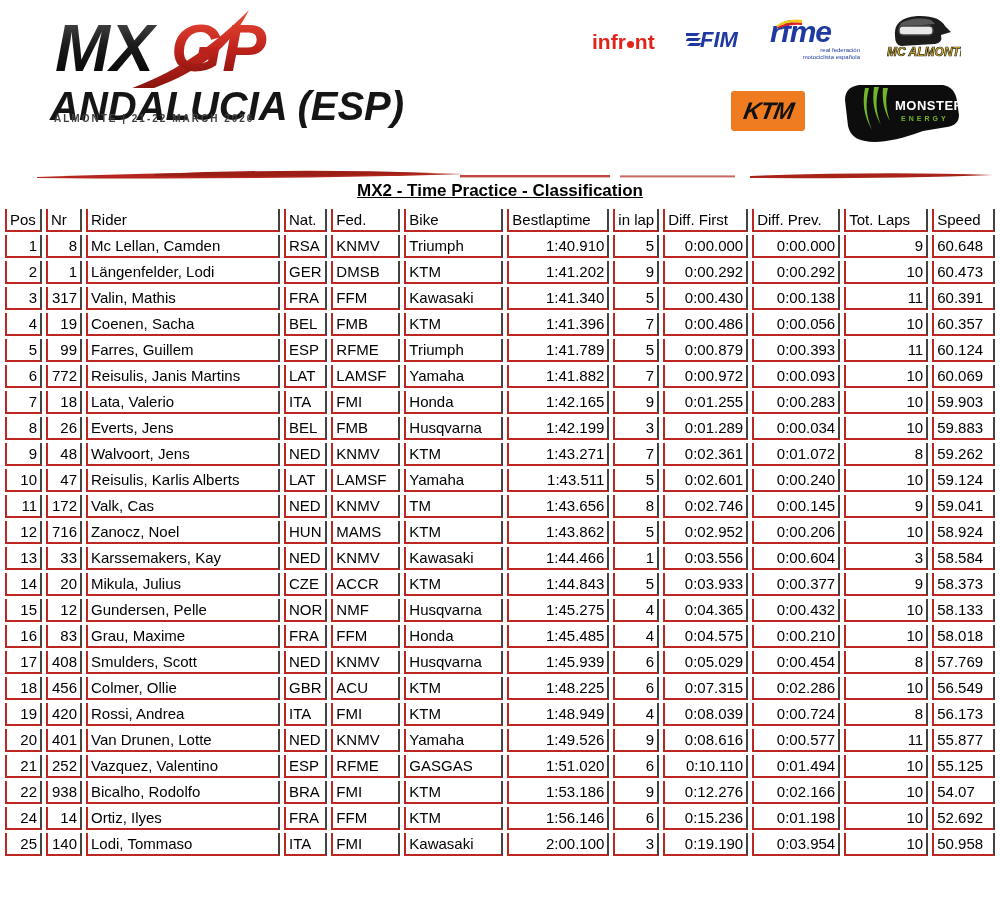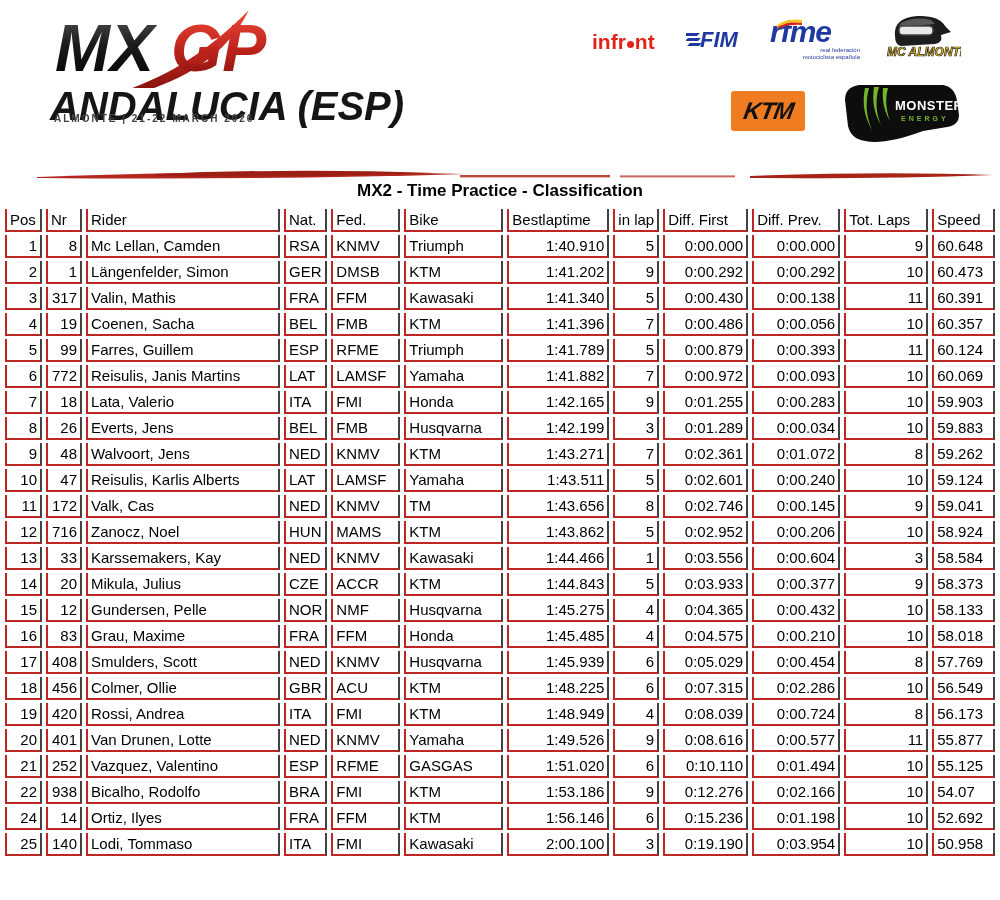--- a/index.html
+++ b/index.html
@@ -30,21 +30,21 @@
     align-items:center;justify-content:center;}
   .logo-ktm span{font-weight:bold;font-style:italic;font-size:24px;color:#111;
     transform:skewX(-10deg);letter-spacing:-1px;}
   .logo-monster{position:absolute;left:843px;top:79px;text-align:right;}
 
   
   .brush{position:absolute;left:35px;top:168px;}
 
   
   .doc-title{position:absolute;left:0;top:181px;width:1000px;text-align:center;
-    font-weight:bold;font-size:17px;color:#000;}
+    font-weight:bold;font-size:17px;color:#000;text-decoration:underline;}
 
   
   table.results{position:absolute;left:1px;top:206px;border-collapse:separate;
     border-spacing:4px 3px;table-layout:fixed;}
   table.results th,table.results td{
     box-sizing:border-box;height:23px;padding:0 3px;font-size:15px;line-height:19px;
     white-space:nowrap;overflow:hidden;color:#000;text-align:left;font-weight:normal;
     border-left:2px solid var(--table-red,#bd2721);
     border-right:2px solid var(--table-dark,#424242);
     border-bottom:2px solid var(--table-red,#bd2721);}
@@ -179,21 +179,21 @@
           <td class="num">1:40.910</td>
           <td class="num">5</td>
           <td class="num">0:00.000</td>
           <td class="num">0:00.000</td>
           <td class="num">9</td>
           <td>60.648</td>
         </tr>
         <tr>
           <td class="num">2</td>
           <td class="num">1</td>
-          <td>Längenfelder, Simon</td>
+          <td>Längenfelder, Lodi</td>
           <td>GER</td>
           <td>DMSB</td>
           <td>KTM</td>
           <td class="num">1:41.202</td>
           <td class="num">9</td>
           <td class="num">0:00.292</td>
           <td class="num">0:00.292</td>
           <td class="num">10</td>
           <td>60.473</td>
         </tr>

